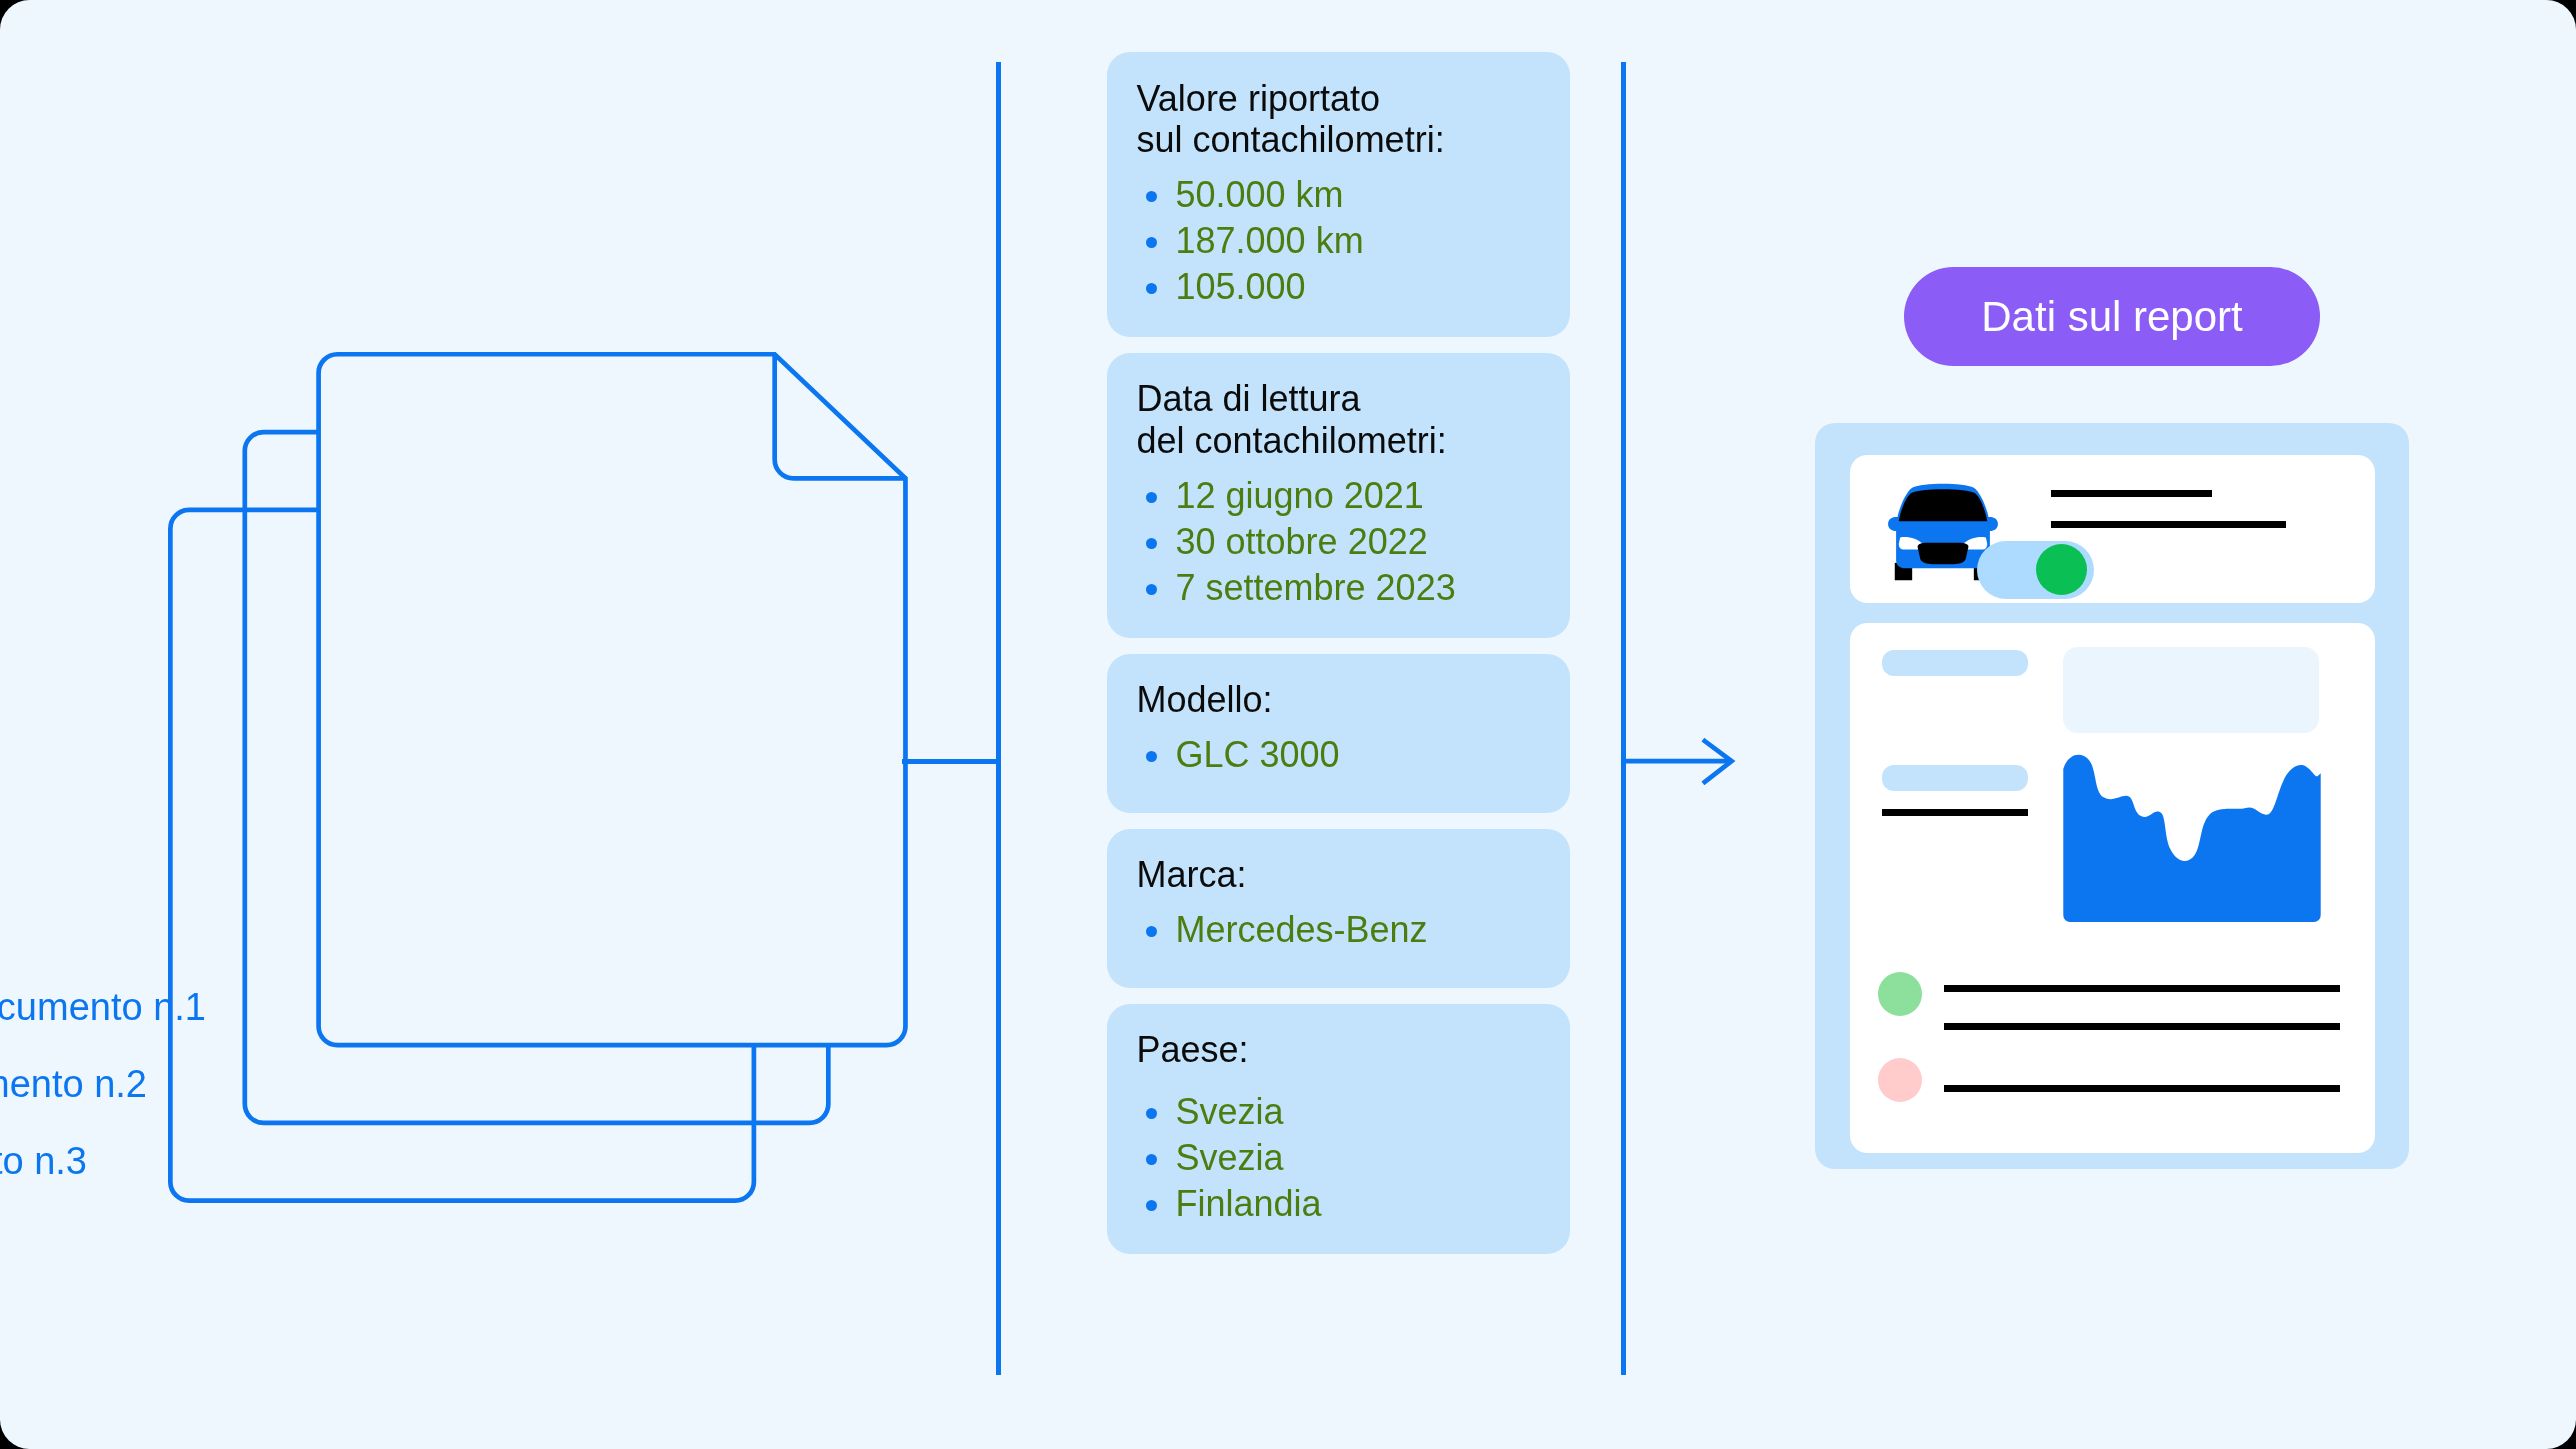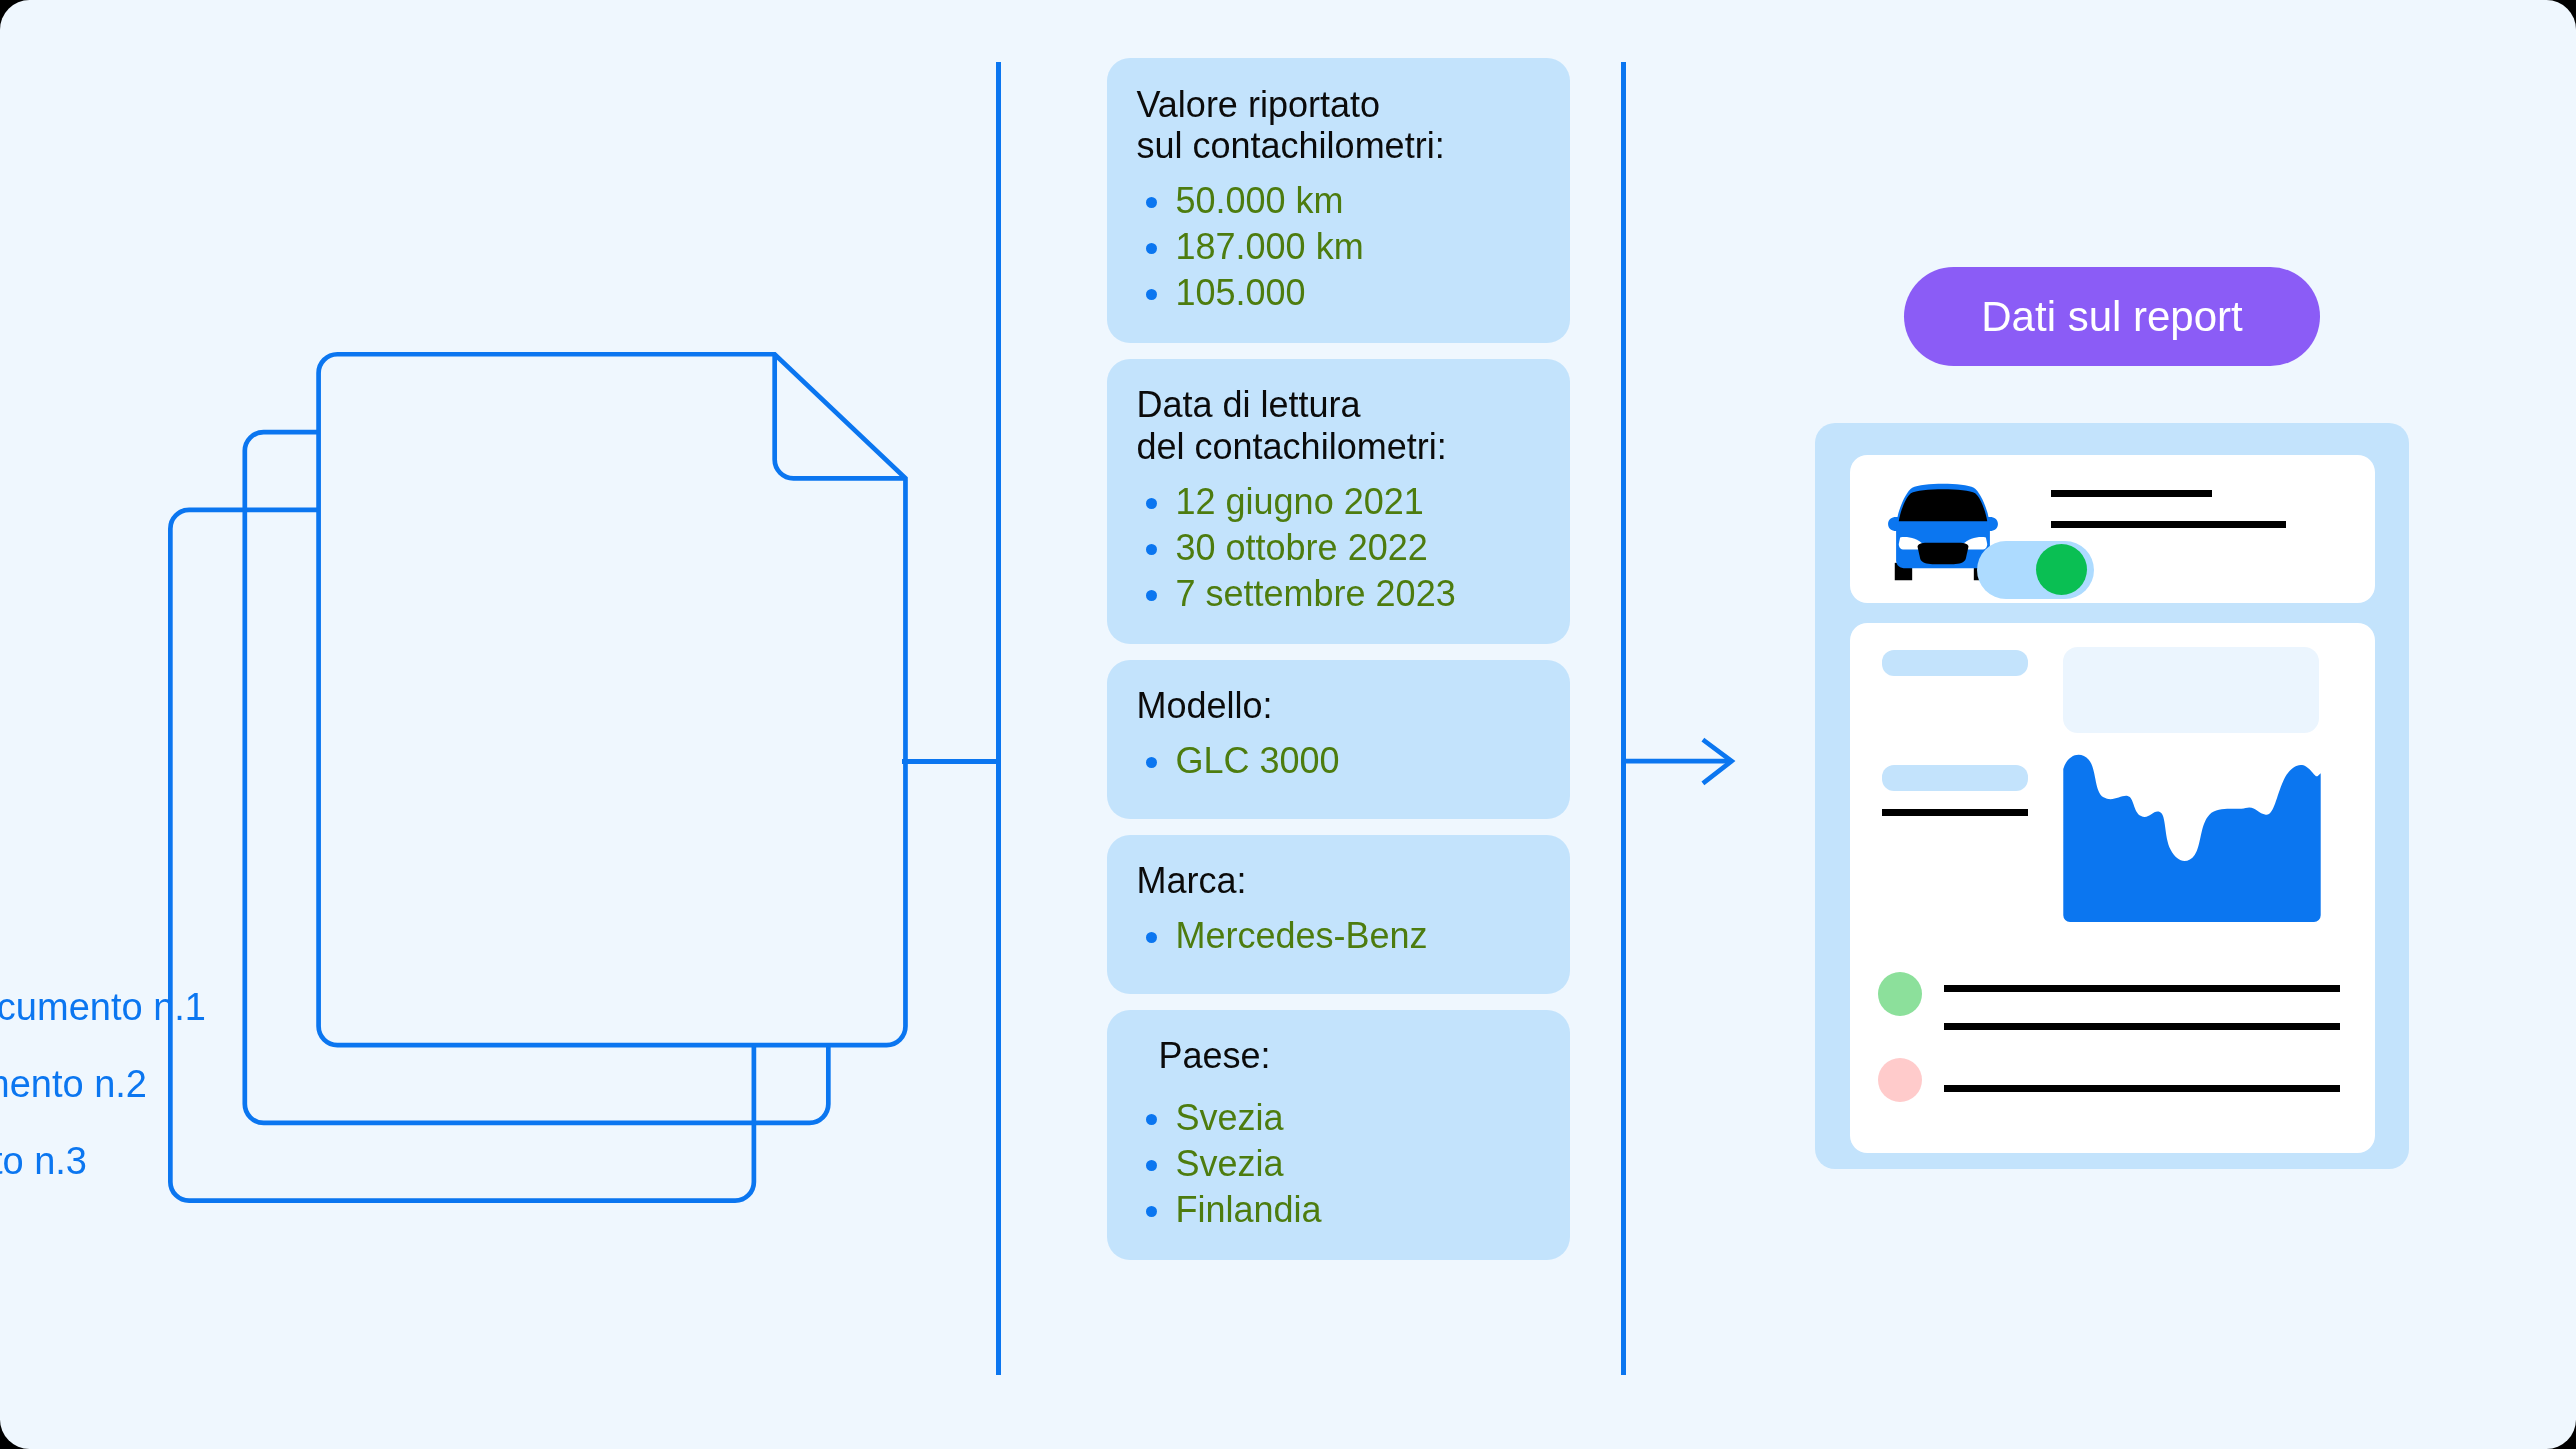--- a/index.html
+++ b/index.html
@@ -39,21 +39,21 @@
   #connector-h{
     position:absolute;
     left:902px;top:759px;
     width:97px;height:4.7px;
     background:#0B76F0;
   }
 
   #arrow{position:absolute;left:1619px;top:731px;}
 
   
-  #cards{position:absolute;left:1082px;top:58px;width:397px;padding-left:25px;}
+  #cards{position:absolute;left:1082px;top:52px;width:397px;padding-left:25px;}
   .card{
     background:#C3E3FC;
     border-radius:23px;
     padding:25.5px 29.5px 27px 29.5px;
     margin-bottom:16px;
     box-sizing:border-box;
     width:463px;
   }
   .card-title{
     color:#0B0B0B;
@@ -72,21 +72,21 @@
   }
   .card-list li::before{
     content:"";
     position:absolute;
     left:9.4px;top:19px;
     width:11.4px;height:11.4px;
     border-radius:50%;
     background:#0B76F0;
   }
   #card-modello,#card-marca{padding-bottom:35px;}
-  #card-paese .card-title{margin-bottom:17.4px;margin-left:22px;}
+  #card-paese .card-title{margin-bottom:17.4px;}
 
   
   #report{position:absolute;left:1815px;top:267px;}
   #report-pill{
     position:absolute;
     left:89px;top:0;
     width:416px;height:99px;
     background:#8b5cf6;
     border-radius:50px;
     display:flex;align-items:center;justify-content:center;

